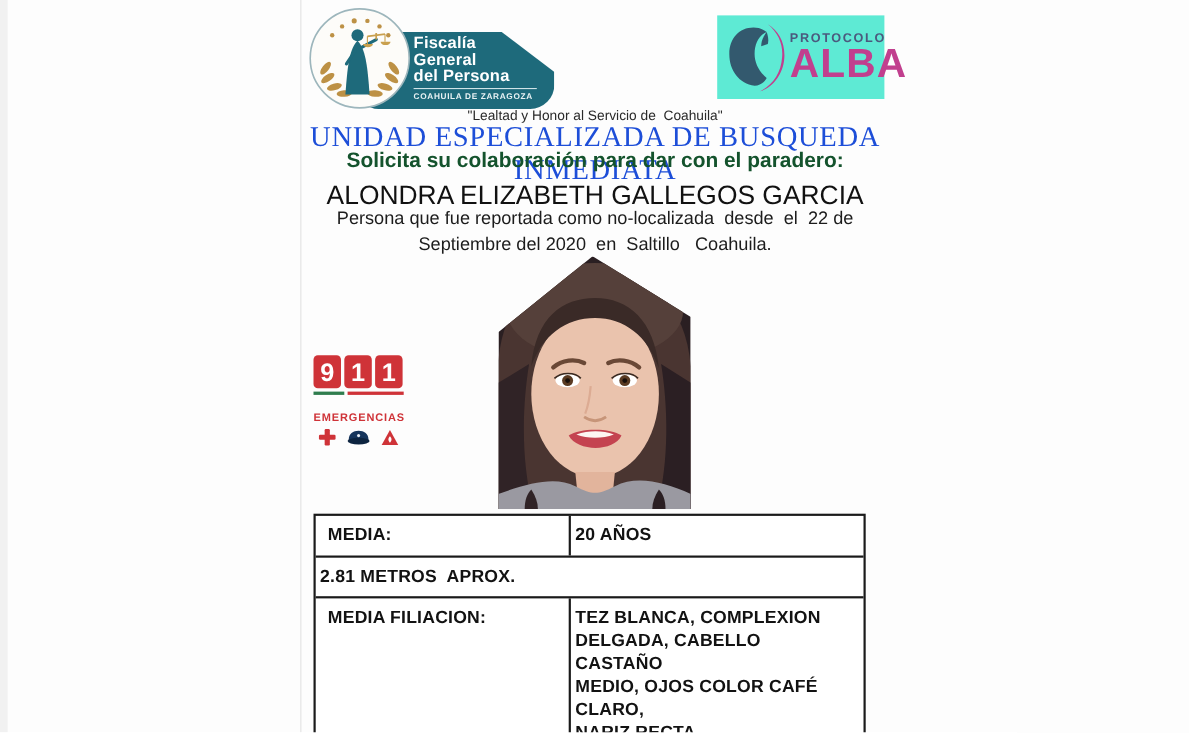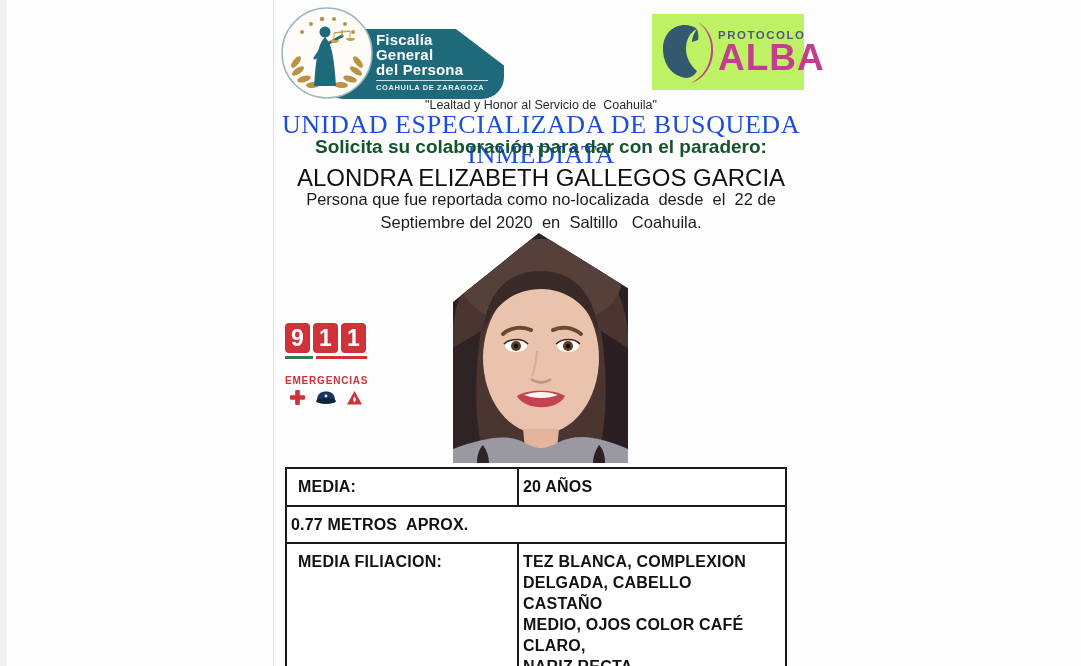--- a/index.html
+++ b/index.html
@@ -14,21 +14,21 @@
   .fiscalia-plate { position:absolute; left:46px; top:23px; width:178px; height:70px;
     background:#1e6a7b; border-radius:10px 16px 22px 18px;
     clip-path:polygon(0 0, 73% 0, 100% 52%, 100% 100%, 0 100%); }
   .fiscalia-text { position:absolute; left:96px; top:26px; width:126px; color:#fff; }
   .fiscalia-text .l { font-weight:bold; font-size:15px; line-height:15px; letter-spacing:.2px; }
   .fiscalia-rule { width:112px; height:1px; background:#cfe3e7; margin:3px 0 2px 0; }
   .fiscalia-region { font-size:7.5px; font-weight:bold; letter-spacing:.6px; color:#e8f2f4; }
   .fiscalia-seal { position:absolute; left:0; top:0; width:94px; height:94px; }
 
   
-  .alba { position:absolute; left:652px; top:14px; width:152px; height:76px; background:#bef264;
+  .alba { position:absolute; left:652px; top:14px; width:152px; height:76px; background:#5eead4;
     display:flex; align-items:center; padding:4px 6px; }
   .alba-head { width:58px; height:66px; flex:0 0 auto; }
   .alba-words { margin-left:2px; display:flex; flex-direction:column; }
   .alba-top { font-size:11.5px; font-weight:bold; letter-spacing:1.5px; color:#4b5a7e; }
   .alba-main { font-size:37px; font-weight:bold; letter-spacing:1px; color:#c13f8e; line-height:34px; }
 
   
   .headlines { position:absolute; left:281px; top:0; width:520px; text-align:center; }
   .motto { position:absolute; top:98px; width:100%; font-size:12.5px; color:#2a2a2a; white-space:pre-wrap; }
   .unit-title { position:absolute; top:110px; width:100%; font-family:"Liberation Serif", serif;
@@ -194,21 +194,21 @@
       </svg>
     </div>
   </div>
 
   <div class="details">
     <div class="d-row r-h36">
       <div class="d-cell lab">MEDIA:</div>
       <div class="d-cell val">20 AÑOS</div>
     </div>
     <div class="d-row r-h37">
-      <div class="d-cell val">0.77 METROS  APROX.</div>
+      <div class="d-cell val">2.81 METROS  APROX.</div>
     </div>
     <div class="d-row r-h88">
       <div class="d-cell lab">MEDIA FILIACION:</div>
       <div class="d-cell val">TEZ BLANCA, COMPLEXION
 DELGADA, CABELLO CASTAÑO
 MEDIO, OJOS COLOR CAFÉ CLARO,
 NARIZ RECTA.</div>
     </div>
 
   </div>

